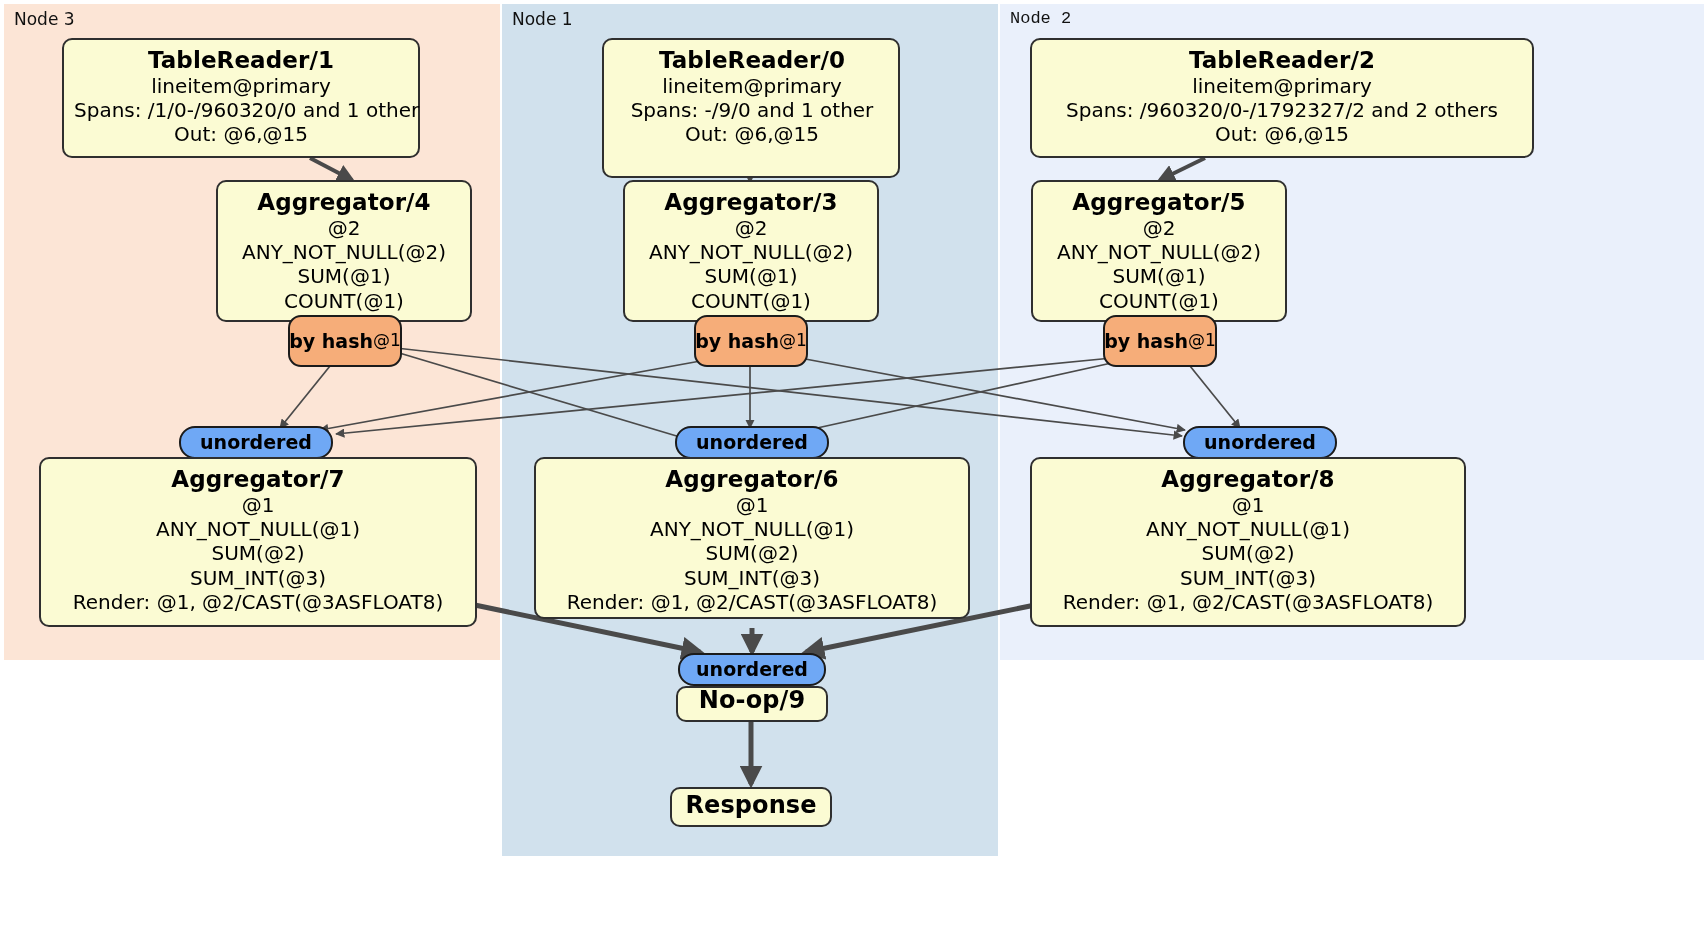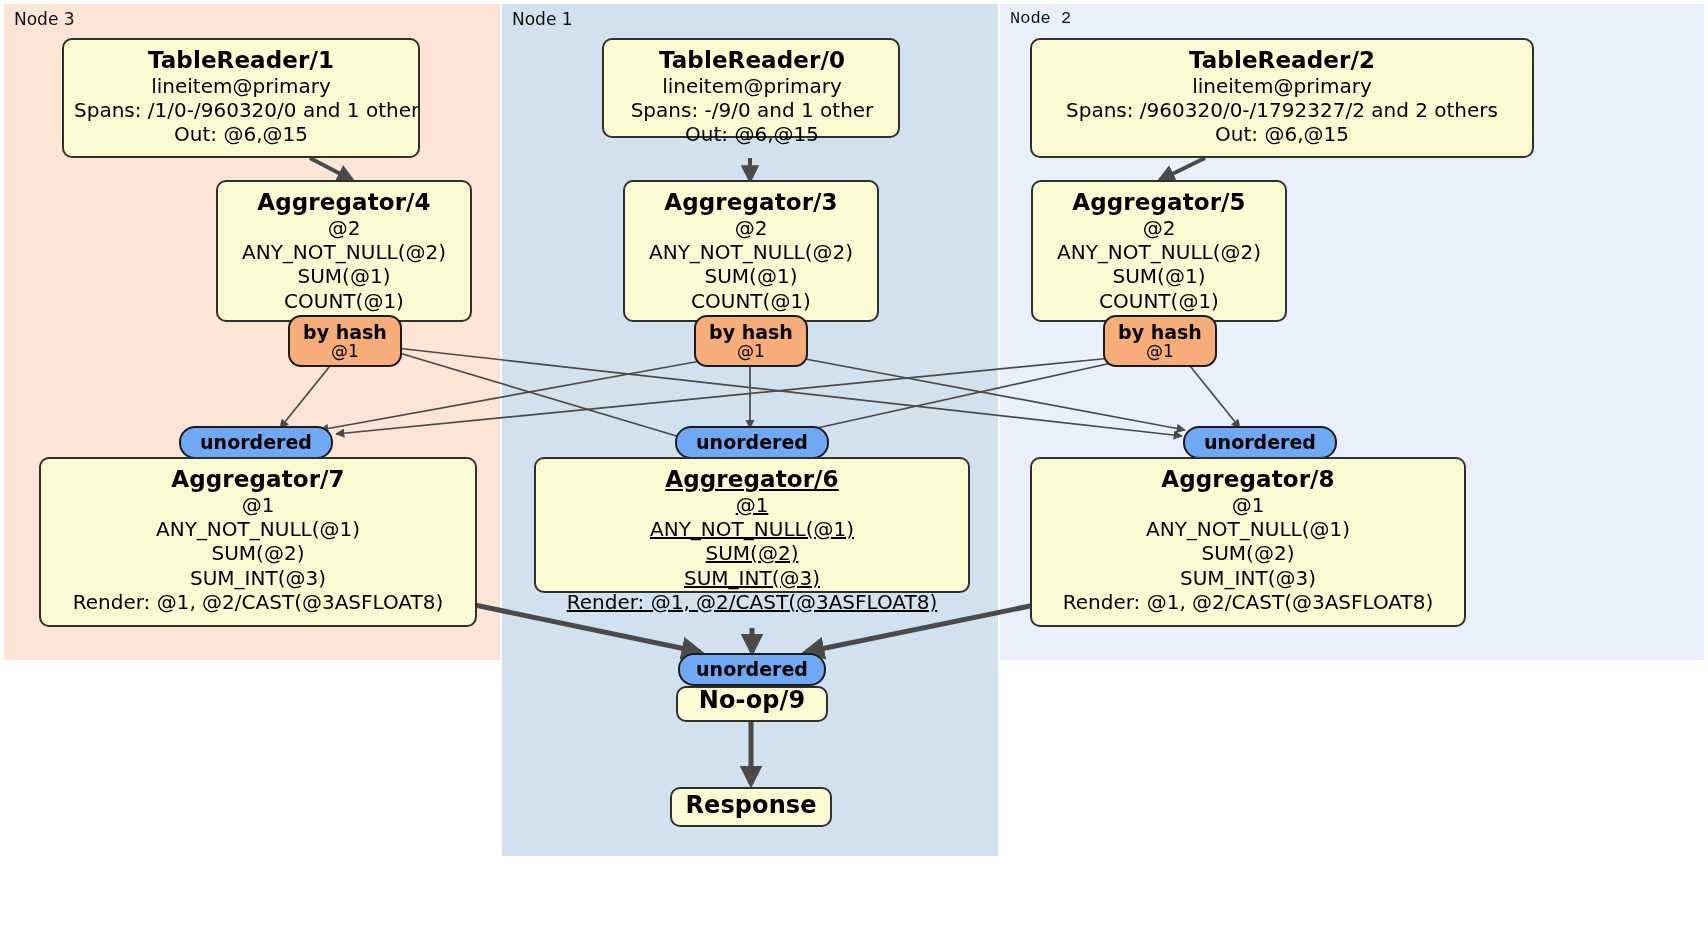--- a/index.html
+++ b/index.html
@@ -78,21 +78,21 @@
   
   .badge {
     position: absolute;
     box-sizing: border-box;
     border: 2px solid #1b1b1b;
     text-align: right;
     color: #000000;
     font-weight: bold;
     white-space: nowrap;
     display: flex;
-    flex-direction: column;
+    flex-direction: row;
     align-items: center;
     justify-content: center;
     line-height: 1.12;
   }
   .badge.hash {
     background: #f6ad79;
     border-radius: 13px;
     font-size: 19px;
     padding-top: 1px;
   }
@@ -186,21 +186,21 @@
 
   <div class="proc" style="left:39px; top:457px; width:438px; height:170px;">
     <div class="ttl">Aggregator/7</div>
     <div class="ln">@1</div>
     <div class="ln">ANY_NOT_NULL(@1)</div>
     <div class="ln">SUM(@2)</div>
     <div class="ln">SUM_INT(@3)</div>
     <div class="ln">Render: @1, @2/CAST(@3ASFLOAT8)</div>
   </div>
 
-  <div class="proc" style="left:602px; top:38px; width:298px; height:100px;padding-left:12px;">
+  <div class="proc" style="left:602px; top:38px; width:298px; height:140px;padding-left:12px;">
     <div class="ttl">TableReader/0</div>
     <div class="ln">lineitem@primary</div>
     <div class="ln">Spans: -/9/0 and 1 other</div>
     <div class="ln">Out: @6,@15</div>
   </div>
 
   <div class="proc" style="left:623px; top:180px; width:256px; height:142px;">
     <div class="ttl">Aggregator/3</div>
     <div class="ln">@2</div>
     <div class="ln">ANY_NOT_NULL(@2)</div>
@@ -210,21 +210,21 @@
 
   <div class="badge hash" style="left:694px; top:315px; width:114px; height:52px;">
     <span>by hash</span>
     <span class="sub">@1</span>
   </div>
 
   <div class="badge unordered" style="left:675px; top:426px; width:154px; height:33px;">
     <span>unordered</span>
   </div>
 
-  <div class="proc" style="left:534px; top:457px; width:436px; height:136px;text-decoration:underline;">
+  <div class="proc" style="left:534px; top:457px; width:436px; height:162px;">
     <div class="ttl">Aggregator/6</div>
     <div class="ln">@1</div>
     <div class="ln">ANY_NOT_NULL(@1)</div>
     <div class="ln">SUM(@2)</div>
     <div class="ln">SUM_INT(@3)</div>
     <div class="ln">Render: @1, @2/CAST(@3ASFLOAT8)</div>
   </div>
 
   <div class="badge unordered" style="left:678px; top:653px; width:148px; height:33px;">
     <span>unordered</span>

